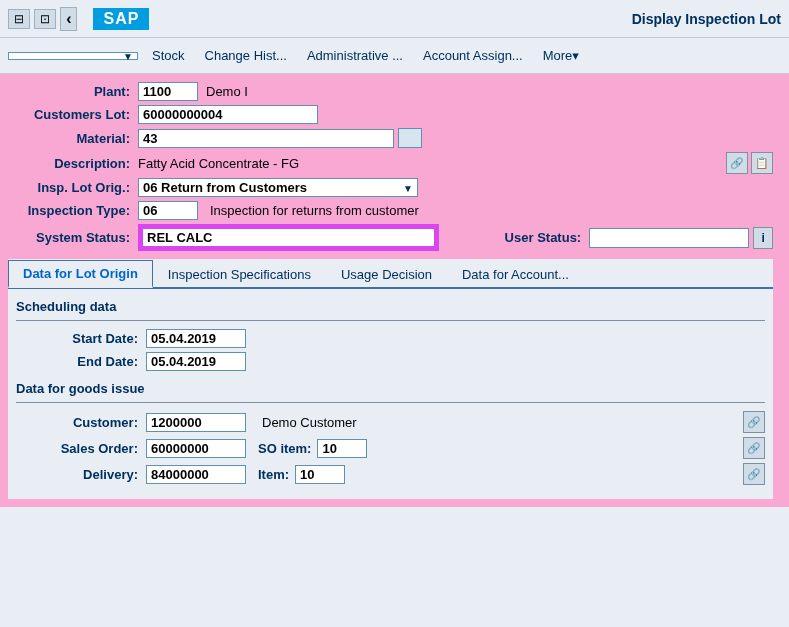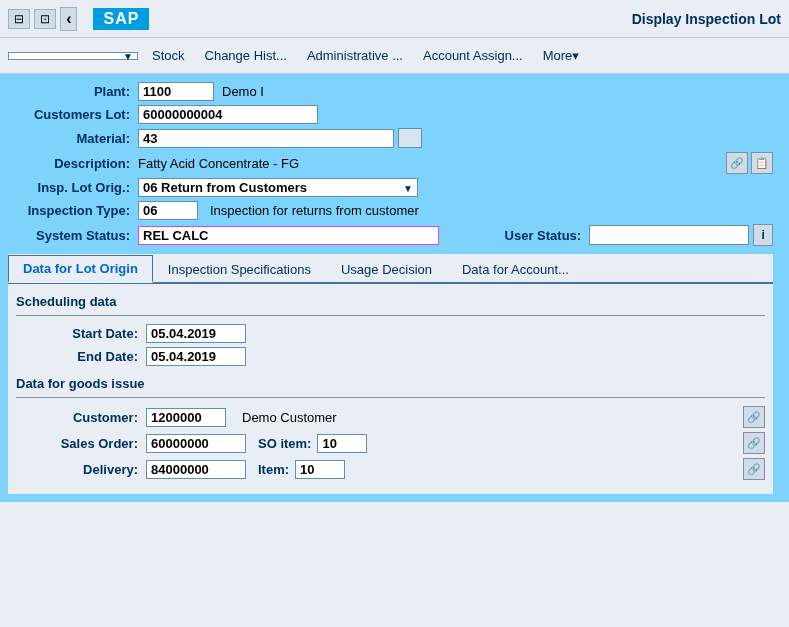--- a/index.html
+++ b/index.html
@@ -87,21 +87,21 @@
       font-weight: normal;
     }
     .menu-item-more {
       display: flex;
       align-items: center;
       gap: 2px;
     }
 
     
     .main-content {
-      background: #7dd3fc;
+      background: #f9a8d4;
       padding: 8px 16px 8px 8px;
     }
 
     
     .form-row {
       display: flex;
       align-items: center;
       margin-bottom: 4px;
     }
     .form-label {
@@ -121,31 +121,31 @@
       background: white;
       padding: 1px 4px;
       font-size: 13px;
       font-weight: bold;
       color: #000;
     }
     .form-input-wide {
       width: 256px;
     }
     .form-input-small {
-      width: 76px;
+      width: 60px;
     }
     .form-input-tiny {
       width: 24px;
       height: 20px;
       background: #d8e4f0;
       border: 1px solid #6090b0;
     }
     .form-input-status {
       width: 336px;
-      border: 1px solid #d946ef;
+      border: 5px solid #d946ef;
       background: white;
       padding: 1px 4px;
       font-size: 13px;
       font-weight: bold;
       color: #000;
     }
 
     
     .form-select {
       border: 1px solid #6090b0;
@@ -372,21 +372,21 @@
       <span class="form-label">End Date:</span>
       <span class="form-input" style="display:inline-block; width:100px; font-weight:bold;">05.04.2019</span>
     </div>
 
     <div class="goods-section">
       <div class="section-title">Data for goods issue</div>
       <hr class="section-divider">
 
       <div class="form-row">
         <span class="form-label">Customer:</span>
-        <span class="form-input" style="display:inline-block; width:80px; font-weight:bold;">1200000</span>
+        <span class="form-input" style="display:inline-block; width:100px; font-weight:bold;">1200000</span>
         <span class="form-value" style="margin-left:16px;">Demo Customer</span>
         <button class="btn-icon" style="margin-left:auto;">🔗</button>
       </div>
 
       <div class="form-row">
         <span class="form-label">Sales Order:</span>
         <span class="form-input" style="display:inline-block; width:100px; font-weight:bold;">60000000</span>
         <span class="inline-label">SO item:</span>
         <span class="form-input" style="display:inline-block; width:50px; margin-left:6px; font-weight:bold;">10</span>
         <button class="btn-icon" style="margin-left:auto;">🔗</button>

